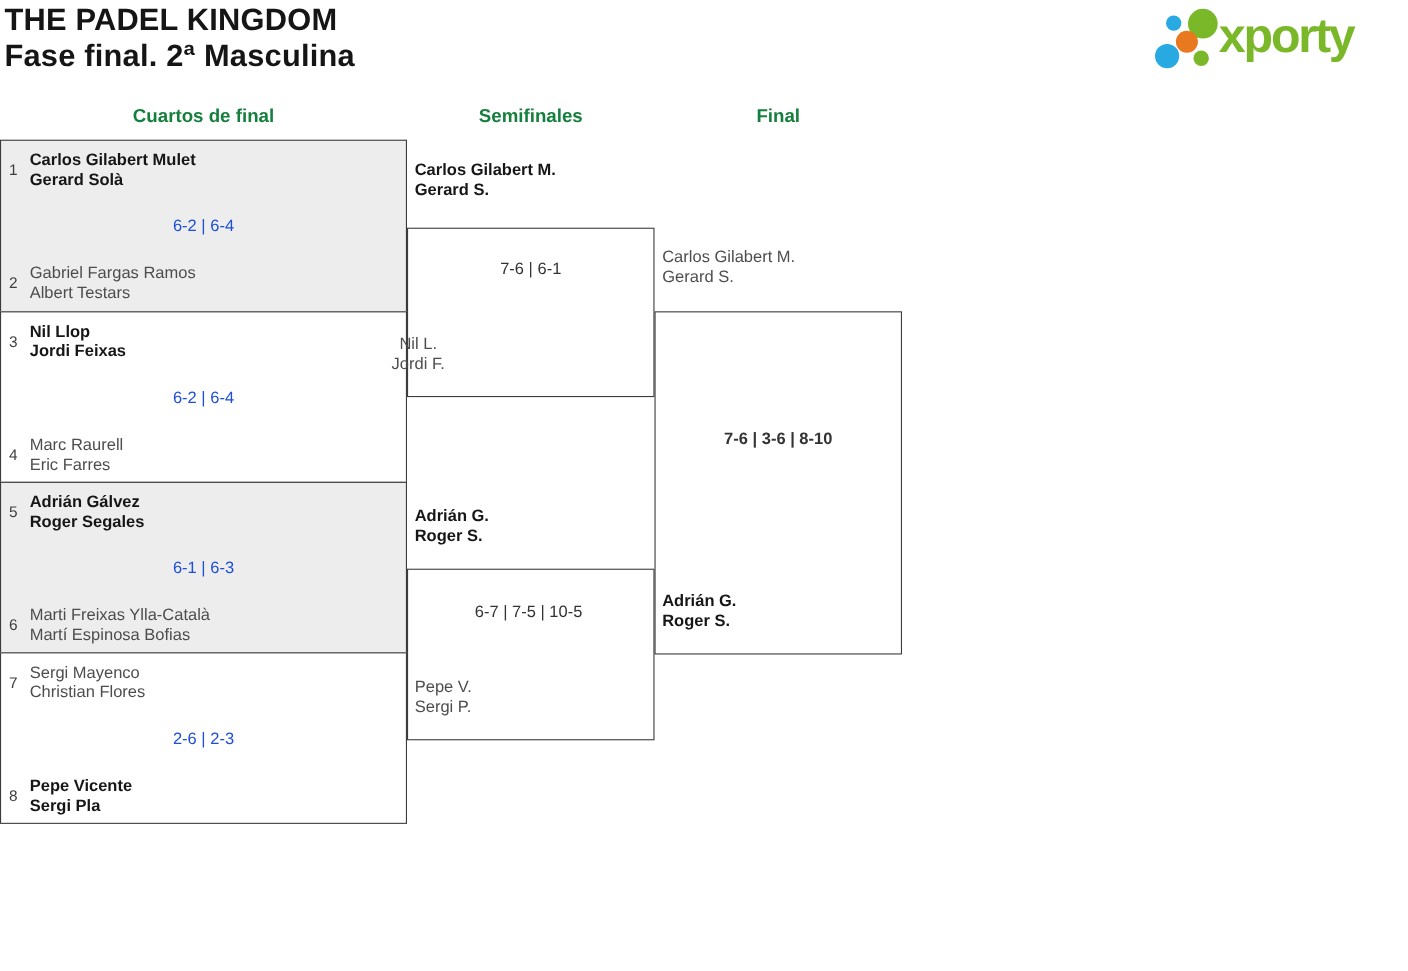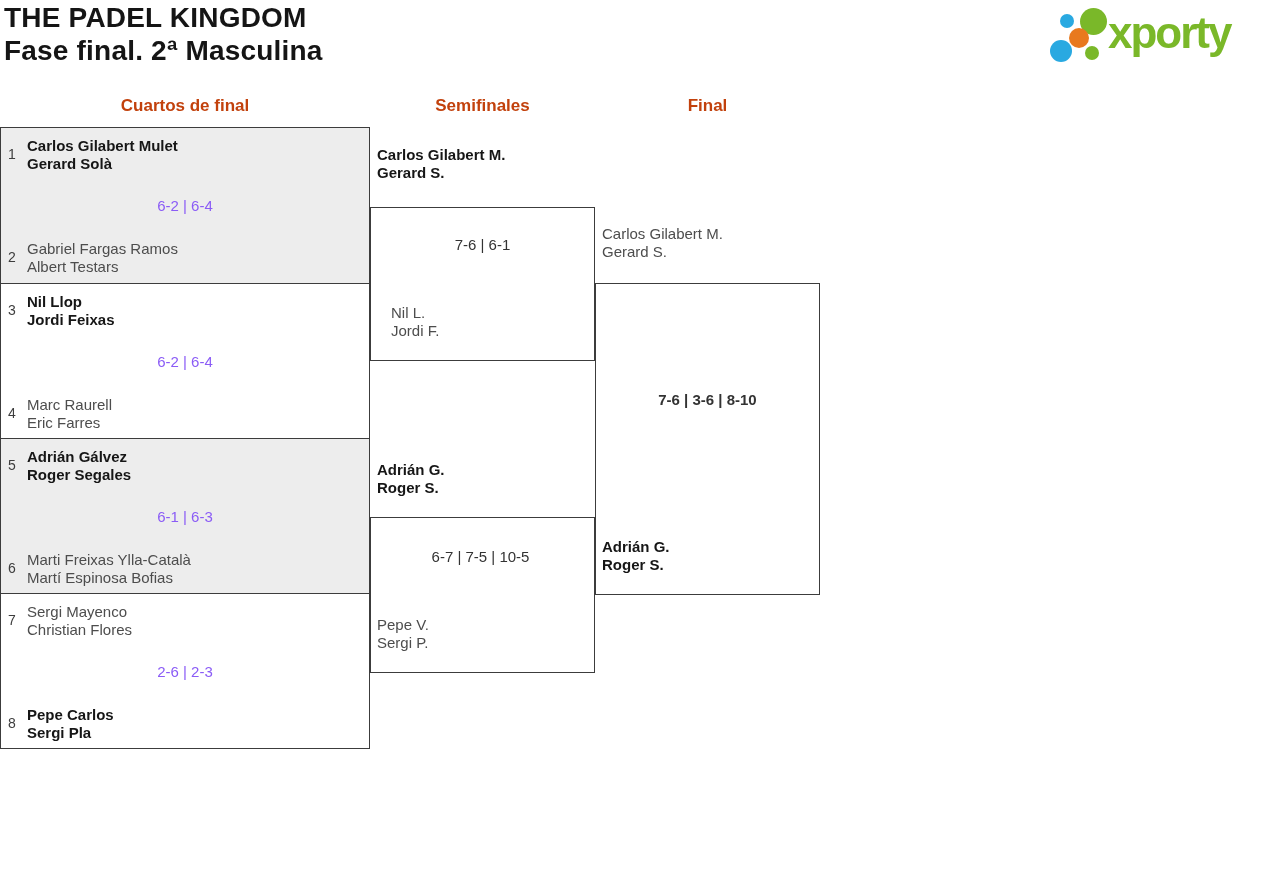--- a/index.html
+++ b/index.html
@@ -12,50 +12,50 @@
   .title-2 { top: 35px; }
 
   .logo-word { position: absolute; left: 1108px; top: 2px; font-size: 44px; font-weight: 700; color: #7ab829; letter-spacing: -2px; line-height: 62px; }
   .dot { position: absolute; border-radius: 50%; }
   .dot-blue-sm   { left: 1060px; top: 14px; width: 14px; height: 14px; background: #29a9e1; }
   .dot-green-lg  { left: 1080px; top: 8px;  width: 27px; height: 27px; background: #7ab829; }
   .dot-orange    { left: 1069px; top: 28px; width: 20px; height: 20px; background: #e8791e; }
   .dot-blue-lg   { left: 1050px; top: 40px; width: 22px; height: 22px; background: #29a9e1; }
   .dot-green-sm  { left: 1085px; top: 46px; width: 14px; height: 14px; background: #7ab829; }
 
-  .round-header { position: absolute; top: 96px; text-align: center; font-size: 17px; font-weight: 700; color: #c2410c; }
+  .round-header { position: absolute; top: 96px; text-align: center; font-size: 17px; font-weight: 700; color: #15803d; }
   .rh-qf { left: 0; width: 370px; }
   .rh-sf { left: 370px; width: 225px; }
   .rh-f  { left: 595px; width: 225px; }
 
   .match { position: absolute; left: 0; width: 370px; border: 1px solid #3c3c3c; background: #ffffff; }
   .match.alt { background: #ededed; }
 
   .seed { position: absolute; left: 0; width: 22px; text-align: center; font-size: 14px; line-height: 18px; color: #3d3d3d; }
   .seed-top { top: 17px; }
   .seed-bottom { top: 120px; }
 
   .team { font-size: 15px; line-height: 18px; white-space: nowrap; }
   .team.winner { font-weight: 700; color: #161616; }
   .team.loser  { font-weight: 400; color: #4d4d4d; }
   .team-top-slot    { position: absolute; left: 26px; top: 9px; }
   .team-bottom-slot { position: absolute; left: 26px; top: 112px; }
 
-  .score { position: absolute; left: 0; top: 69px; width: 100%; text-align: center; font-size: 15px; line-height: 18px; color: #8b5cf6; }
+  .score { position: absolute; left: 0; top: 69px; width: 100%; text-align: center; font-size: 15px; line-height: 18px; color: #1d4ed8; }
 
   .rbox { position: absolute; border: 1px solid #3c3c3c; background: transparent; }
   .sf1-box   { left: 370px; top: 207px; width: 225px; height: 154px; }
   .sf2-box   { left: 370px; top: 517px; width: 225px; height: 156px; }
   .final-box { left: 595px; top: 283px; width: 225px; height: 312px; }
 
   .team-abs { position: absolute; font-size: 15px; line-height: 18px; white-space: nowrap; }
   .score-abs { position: absolute; text-align: center; font-size: 15px; line-height: 18px; color: #333333; }
   .sf1-winner { left: 377px; top: 146px; }
   .sf1-score  { left: 370px; top: 236px; width: 225px; }
-  .sf1-loser  { left: 391px; top: 304px; }
+  .sf1-loser  { left: 356px; top: 304px; text-align: center; }
   .sf2-winner { left: 377px; top: 461px; }
   .sf2-score  { left: 368px; top: 548px; width: 225px; }
   .sf2-loser  { left: 377px; top: 616px; }
   .final-top    { left: 602px; top: 225px; }
   .final-score  { left: 595px; top: 391px; width: 225px; font-weight: bold; }
   .final-winner { left: 602px; top: 538px; }
 </style>
 </head>
 <body>
 
@@ -121,21 +121,21 @@
 
   <div class="match" style="top:593px;height:156px;">
     <div class="seed seed-top">7</div>
     <div class="team-top-slot team loser">
       <div>Sergi Mayenco</div>
       <div>Christian Flores</div>
     </div>
     <div class="score">2-6 | 2-3</div>
     <div class="seed seed-bottom">8</div>
     <div class="team-bottom-slot team winner">
-      <div>Pepe Carlos</div>
+      <div>Pepe Vicente</div>
       <div>Sergi Pla</div>
     </div>
   </div>
 
   <div class="team-abs sf1-winner team winner">
     <div>Carlos Gilabert M.</div>
     <div>Gerard S.</div>
   </div>
   <div class="rbox sf1-box"></div>
   <div class="score-abs sf1-score">7-6 | 6-1</div>

